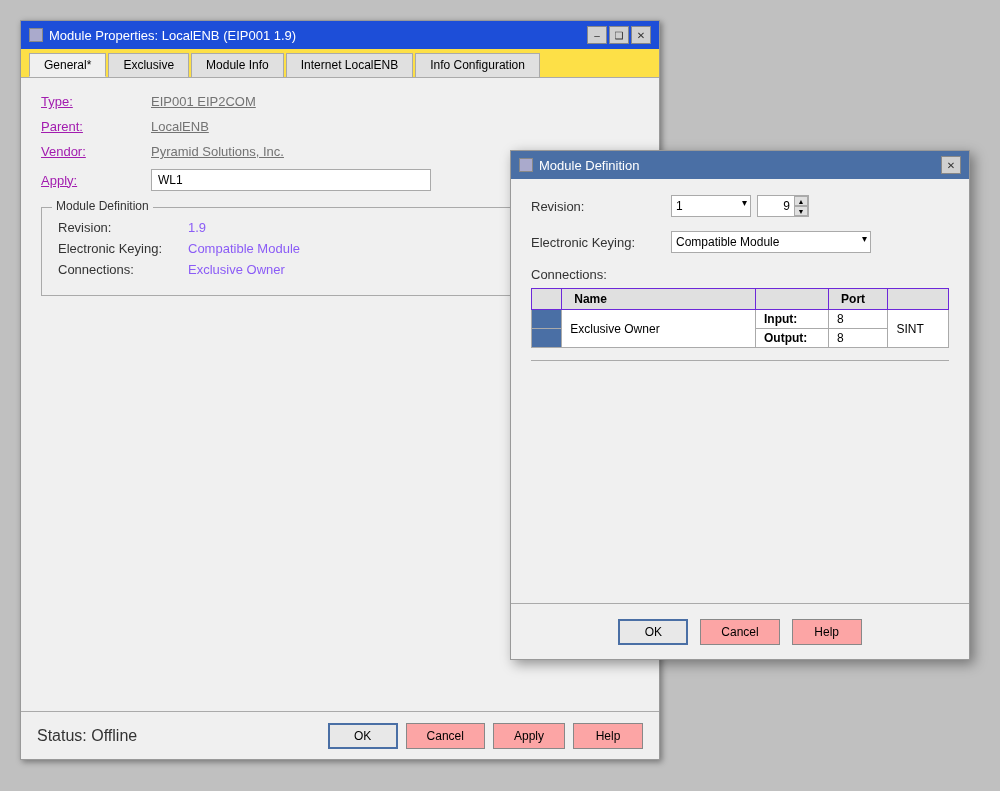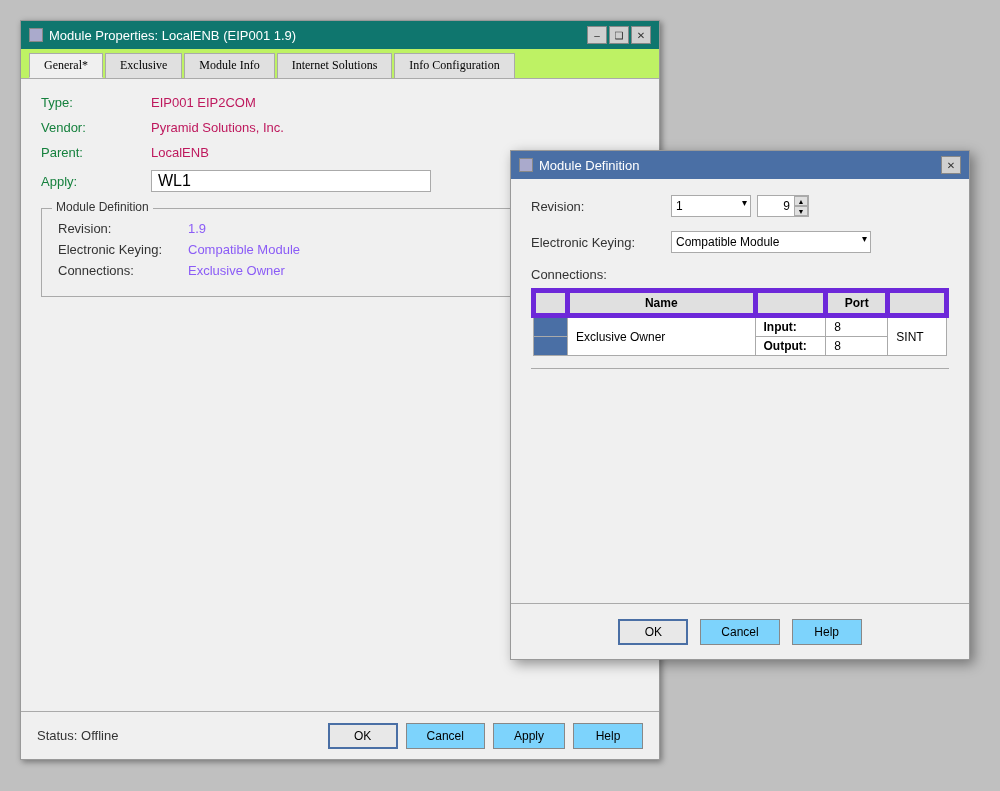--- a/index.html
+++ b/index.html
@@ -19,21 +19,21 @@
       top: 20px;
       left: 20px;
       width: 640px;
       height: 740px;
       background: #f0f0f0;
       border: 1px solid #999;
       box-shadow: 2px 2px 6px rgba(0,0,0,0.4);
     }
 
     .title-bar {
-      background: #0f766e;
+      background: #1d4ed8;
       color: white;
       padding: 6px 8px;
       display: flex;
       align-items: center;
       justify-content: space-between;
       height: 28px;
     }
     .title-bar-left {
       display: flex;
       align-items: center;
@@ -59,25 +59,24 @@
       display: flex;
       align-items: center;
       justify-content: center;
       cursor: pointer;
       color: #333;
     }
 
     
     .tabs {
       display: flex;
-      background: #bef264;
+      background: #fde047;
       border-bottom: 1px solid #aaa;
       padding-top: 4px;
       padding-left: 8px;
-      font-family: Liberation Serif, serif;
     }
     .tab {
       padding: 4px 14px;
       background: #e0e0e0;
       border: 1px solid #aaa;
       border-bottom: none;
       cursor: pointer;
       font-size: 12px;
       margin-right: 2px;
       position: relative;
@@ -94,30 +93,32 @@
       padding: 16px 20px;
     }
 
     .field-row {
       display: flex;
       align-items: center;
       margin-bottom: 10px;
     }
     .field-label {
       width: 110px;
-      color: #15803d;
+      color: #a21caf;
+      text-decoration: underline;
     }
     .field-value {
-      color: #be185d;
+      color: #737373;
+      text-decoration: underline;
     }
     .field-input {
       border: 1px solid #aaa;
       background: white;
       padding: 2px 6px;
-      font-size: 16px;
+      font-size: 12px;
       width: 280px;
       height: 22px;
     }
 
     .description-area {
       display: flex;
       margin-bottom: 16px;
     }
     .description-label {
       width: 110px;
@@ -175,30 +176,30 @@
       height: 48px;
       background: #f0f0f0;
       border-top: 1px solid #aaa;
       display: flex;
       align-items: center;
       padding: 0 16px;
     }
     .status-text {
       flex: 1;
       color: #333;
-      font-size: 13px;
+      font-size: 16px;
     }
     .footer-buttons {
       display: flex;
       gap: 8px;
     }
 
     .btn {
       padding: 4px 20px;
-      background: #7dd3fc;
+      background: #fca5a5;
       border: 1px solid #888;
       cursor: pointer;
       font-size: 12px;
       min-width: 70px;
       text-align: center;
       height: 26px;
     }
     .btn-primary {
       background: #e8e8e8;
       border: 2px solid #4a6fa5;
@@ -317,23 +318,23 @@
     }
 
     .connections-table {
       width: 100%;
       border-collapse: collapse;
       border: 1px solid #aaa;
       margin-bottom: 10px;
     }
     .connections-table th {
       background: #e0e0e0;
-      border: 5px solid #6d28d9;
+      border: 1px solid #6d28d9;
       padding: 3px 12px;
-      text-align: center;
+      text-align: left;
       font-weight: 600;
       font-size: 12px;
     }
     .connections-table td {
       border: 1px solid #aaa;
       padding: 2px 8px;
       font-size: 12px;
       background: white;
     }
     .connections-table .name-col {
@@ -390,42 +391,42 @@
     <div class="tab active">
       <span>General*</span>
     </div>
     <div class="tab">
       <span>Exclusive</span>
     </div>
     <div class="tab">
       <span>Module Info</span>
     </div>
     <div class="tab">
-      <span>Internet Solutions</span>
+      <span>Internet LocalENB</span>
     </div>
     <div class="tab">
       <span>Info Configuration</span>
     </div>
   </div>
 
   <div class="main-content">
 
     <div class="field-row">
       <span class="field-label">Type:</span>
       <span class="field-value">EIP001 EIP2COM</span>
     </div>
 
     <div class="field-row">
+      <span class="field-label">Parent:</span>
+      <span class="field-value">LocalENB</span>
+    </div>
+
+    <div class="field-row">
       <span class="field-label">Vendor:</span>
       <span class="field-value">Pyramid Solutions, Inc.</span>
-    </div>
-
-    <div class="field-row">
-      <span class="field-label">Parent:</span>
-      <span class="field-value">LocalENB</span>
     </div>
 
     <div class="field-row">
       <span class="field-label">Apply:</span>
       <input class="field-input" type="text" value="WL1" style="">
     </div>
 
 
     <div class="section-box">
       <span class="section-title">Module Definition</span>

